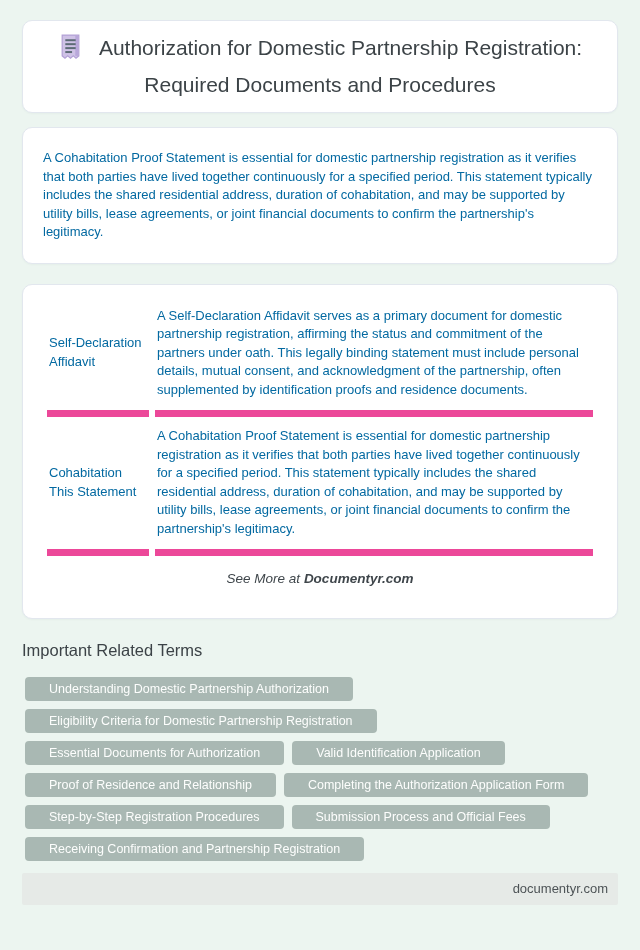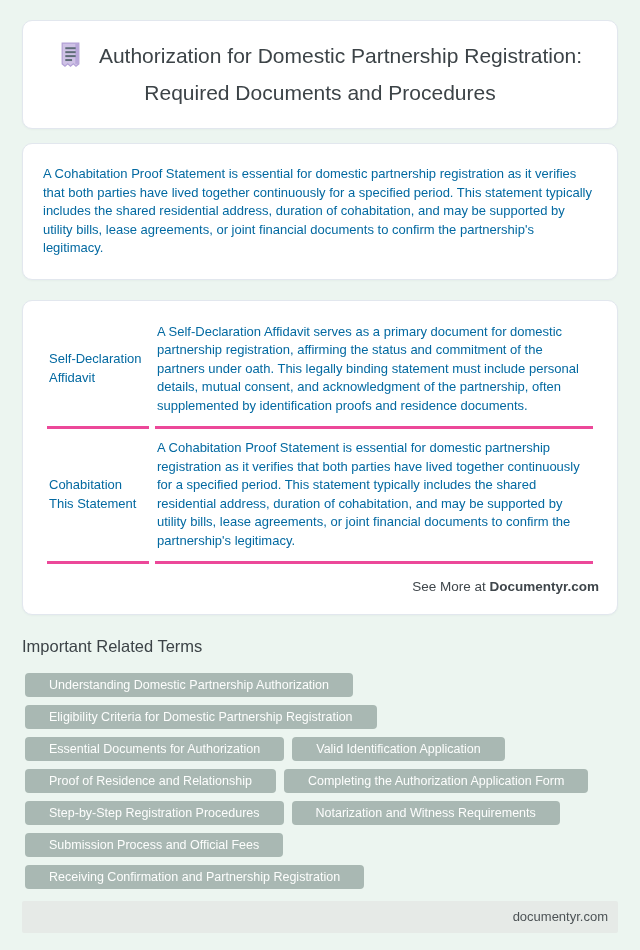--- a/index.html
+++ b/index.html
@@ -9,43 +9,43 @@
     font-family:"Liberation Sans","DejaVu Sans",sans-serif;
     color:#3f464b;
   }
   .page{padding:20px 22px 0;}
   .card{
     background:#ffffff;
     border:1px solid #e2e7ee;
     border-radius:10px;
     box-shadow:0 1px 2px rgba(60,70,80,0.04);
   }
-  .card-title{padding:19px 20px;}
+  .card-title{padding:11px 20px;}
   .page-title{
     margin:0;
     font-size:21px;font-weight:500;line-height:32px;
     text-align:center;color:#3c4347;
   }
   .title-icon{display:inline-block;vertical-align:-5px;margin-right:16px;}
   .card-intro{margin-top:14px;padding:21px 20px;}
   .body-text{font-size:13px;line-height:18.5px;color:#0369a1;}
   .card-table{margin-top:20px;padding:12px 18px 16px;}
   table.terms-table{
     width:100%;
     border-collapse:separate;border-spacing:6px 0;
   }
   table.terms-table td{
-    border-bottom:3px solid #ec4899;
+    border-bottom:7px solid #ec4899;
     vertical-align:middle;
     padding:10px 2px 11px;
   }
   td.term-cell{width:98px;margin-left:11px;}
   .see-more{
-    margin:15px 0 4px;text-align:right;
-    font-size:13.5px;color:#3f464b;
+    margin:15px 0 16px;text-align:center;
+    font-style:italic;font-size:13.5px;color:#3f464b;
   }
   .see-more b{font-weight:700;}
   .related-heading{
     margin:22px 0 17px;
     font-size:16.5px;font-weight:400;color:#3c4347;
   }
   .tags{
     display:flex;flex-wrap:wrap;gap:8px;
     padding:0 3px;
   }
@@ -103,20 +103,19 @@
   <h2 class="related-heading">Important Related Terms</h2>
 
   <div class="tags">
     <span class="tag">Understanding Domestic Partnership Authorization</span>
     <span class="tag">Eligibility Criteria for Domestic Partnership Registration</span>
     <span class="tag">Essential Documents for Authorization</span>
     <span class="tag">Valid Identification Application</span>
     <span class="tag">Proof of Residence and Relationship</span>
     <span class="tag">Completing the Authorization Application Form</span>
     <span class="tag">Step-by-Step Registration Procedures</span>
-    <span class="tag">Notarization and Witness Requirements</span>
     <span class="tag">Submission Process and Official Fees</span>
     <span class="tag">Receiving Confirmation and Partnership Registration</span>
   </div>
 
   <div class="footer-bar"><span>documentyr.com</span></div>
 
 </div>
 
 </body></html>

